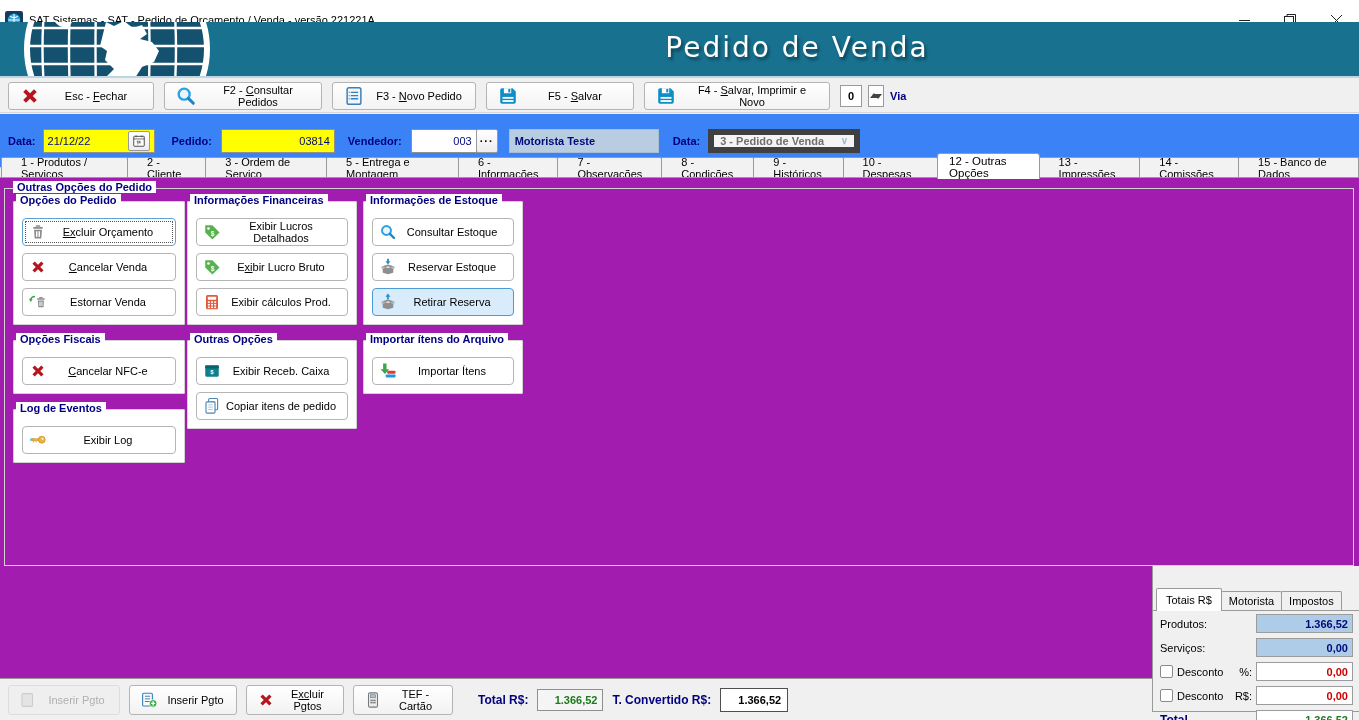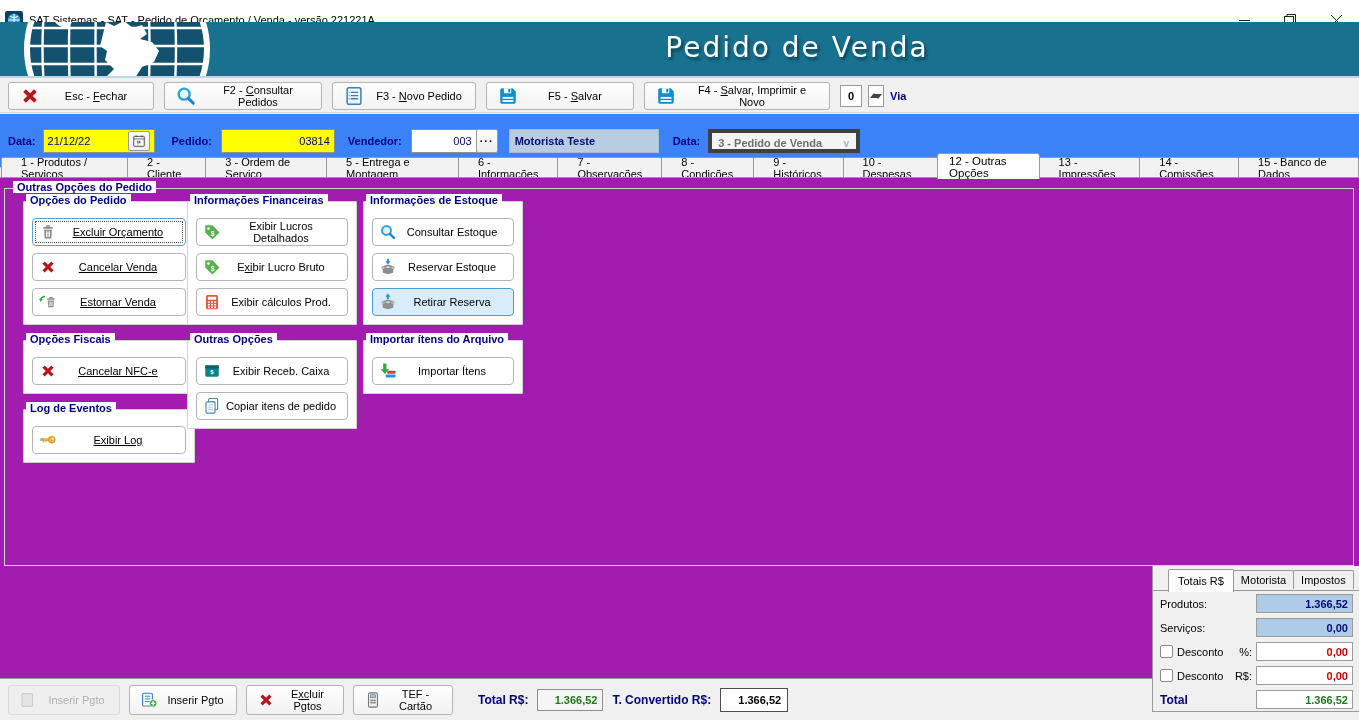--- a/index.html
+++ b/index.html
@@ -46,57 +46,57 @@
   .fld { height:24px; border:1px solid #8f8f8f; background:#fff; display:flex;
     align-items:center; padding:0 4px; font-weight:normal; color:#000a78; }
   .yellow { background:#ffff00; }
   .cal-btn { width:22px; height:20px; margin-left:auto; background:linear-gradient(#fff,#ededed);
     border:1px solid #9a9a9a; border-radius:2px; display:flex; align-items:center; justify-content:center; }
   .dots-btn { width:22px; height:24px; background:linear-gradient(#fff,#ededed); border:1px solid #9a9a9a;
     border-radius:2px; display:flex; align-items:center; justify-content:center; font-weight:bold;
     letter-spacing:1px; margin-left:-1px; }
   .name-box { height:24px; background:#b9cde2; color:#000a78; font-weight:bold;
     display:flex; align-items:center; padding:0 5px; border:1px solid #a9bed4; }
-  .combo { height:24px; background:#f4f4f4; border:4px solid #404040; color:#6f6f6f; font-weight:bold;
-    display:flex; align-items:flex-end; padding:0 6px; gap:6px; }
+  .combo { height:24px; background:#f4f4f4; border:6px solid #404040; color:#6f6f6f; font-weight:bold;
+    display:flex; align-items:flex-start; padding:0 6px; gap:6px; }
   .combo .chev { margin-left:auto; color:#a8b8c8; font-size:10px; }
 
   
   .tabstrip { position:absolute; top:152px; left:0; right:0; height:26px; display:flex;
     align-items:flex-end; padding-left:2px; }
   .tab { height:21px; padding:0 19px; background:#f2f2f2; border:1px solid #9a9a9a; border-bottom:none;
     border-radius:2px 2px 0 0; display:flex; align-items:center; margin-left:-1px; position:relative; }
   .tab.sel { height:26px; background:#fff; z-index:3; border-radius:3px 3px 0 0; font-size:11.5px;
     padding:0 11px; margin-bottom:-1px; }
 
   
   .content { position:absolute; top:177px; left:0; right:0; height:501px; background:#a21caf;
     border-top:1px solid #9a9a9a; }
   .legend { position:absolute; top:-8px; left:8px; background:#fff; padding:0 4px;
     color:#000080; font-weight:bold; white-space:nowrap; }
   .ofs { position:absolute; left:4px; right:5px; top:10px; height:378px; border:1px solid #d2d2d2; }
   .col { position:absolute; top:12px; }
-  .col1 { left:18px;  width:172px;text-decoration:underline; }
+  .col1 { left:8px;  width:172px; }
   .col2 { left:182px; width:170px; }
   .col3 { left:358px; width:160px; }
   .gb { position:relative; border:1px solid #d2d2d2; border-radius:1px; padding:16px 8px 6px; margin-bottom:15px; background:#fff; }
   .gb .legend { left:2px; }
   .gbtn { width:100%; height:28px; background:#fff; border:1px solid #b5b5b5; border-radius:4px;
     display:flex; align-items:center; padding:0 6px; margin-bottom:7px; cursor:default; }
   .gbtn:last-child { margin-bottom:2px; }
   .gbtn .lbl { flex:1; text-align:center; }
   .gbtn.focused { border-color:#5ea3d8; outline:1px dotted #555; outline-offset:-4px; }
   .gbtn.hl { background:#d9ecfb; border-color:#4d9bd5; }
   .ic { width:18px; height:18px; flex:none; }
   .ic22 { width:22px; height:22px; flex:none; }
 
   
   .rpanel { position:absolute; left:1152px; top:566px; width:207px; height:146px; background:#f0f0f0;
     border-left:1px solid #9a9a9a; border-bottom:1px solid #9a9a9a; }
-  .rp-tabs { display:flex; align-items:center; padding:3px 0 0 16px; border-bottom:1px solid #9a9a9a; height:25px; }
+  .rp-tabs { display:flex; align-items:flex-end; padding:3px 0 0 4px; border-bottom:1px solid #9a9a9a; height:25px;margin-top:20px; }
   .rp-tab { height:19px; padding:0 7px; background:#f0f0f0; border:1px solid #9a9a9a; border-bottom:none;
     border-radius:2px 2px 0 0; display:flex; align-items:center; margin-left:-1px; }
   .rp-tab.sel { height:23px; background:#fdfdfd; z-index:2; margin-bottom:-1px; padding:0 9px; }
   .rp-row { display:flex; align-items:center; height:23px; padding:0 6px 0 7px; margin-top:1px; }
   .rp-row .rlabel { flex:1; }
   .val { width:97px; height:19px; border:1px solid #9c9c9c; display:flex; align-items:center;
     justify-content:flex-end; padding:0 4px; font-weight:bold; }
   .val.blue { background:#aecbe8; color:#000a78; }
   .val.white { background:#fff; }
   .red { color:#cc0000; }

